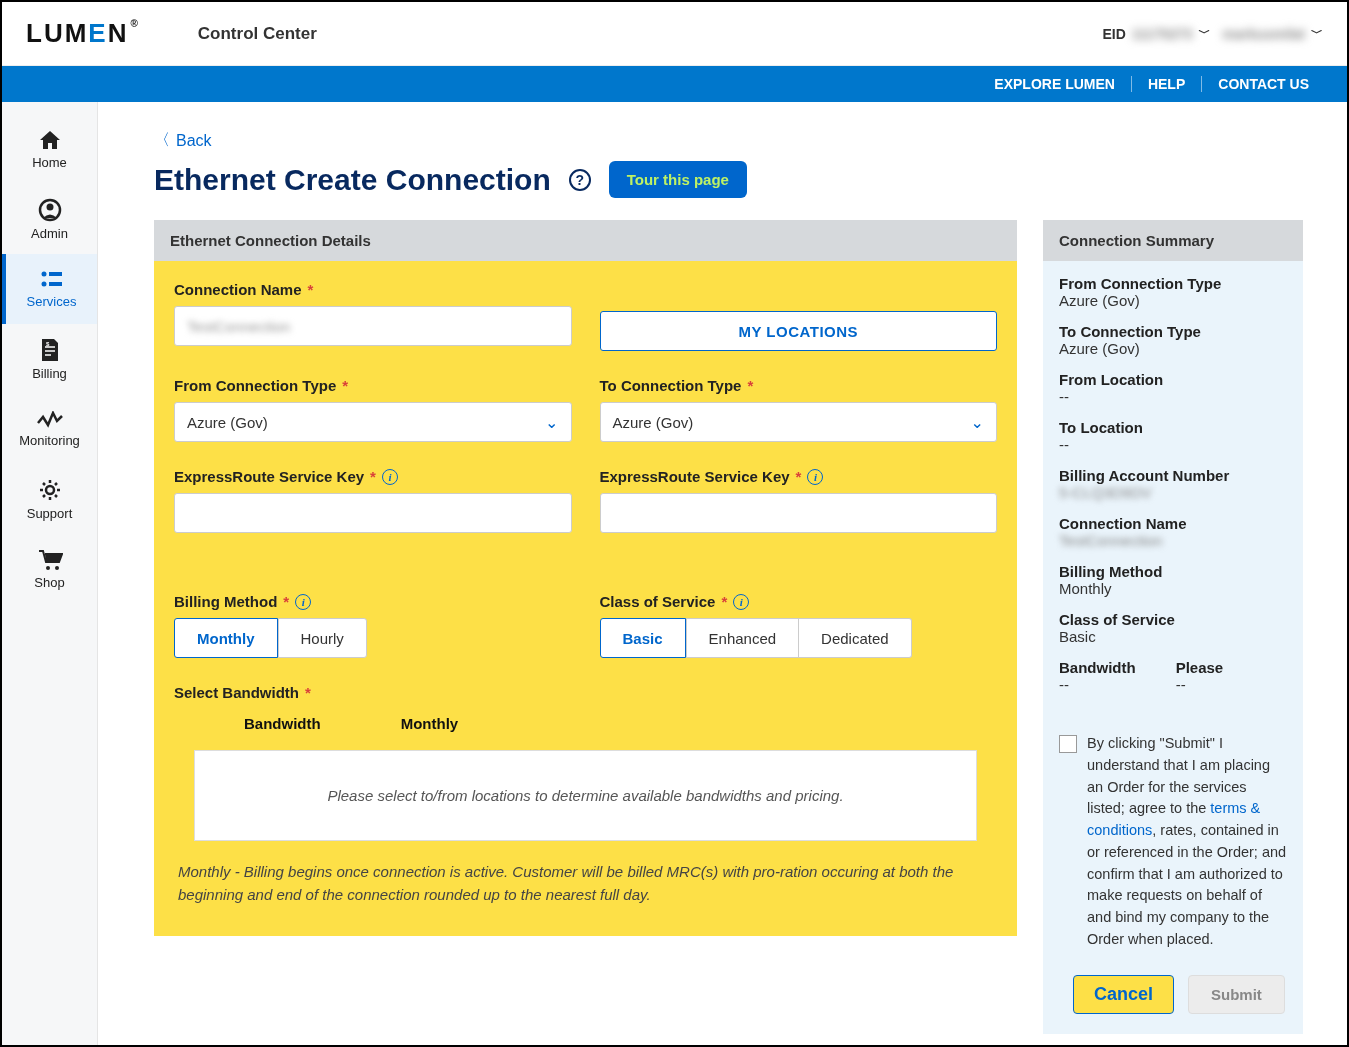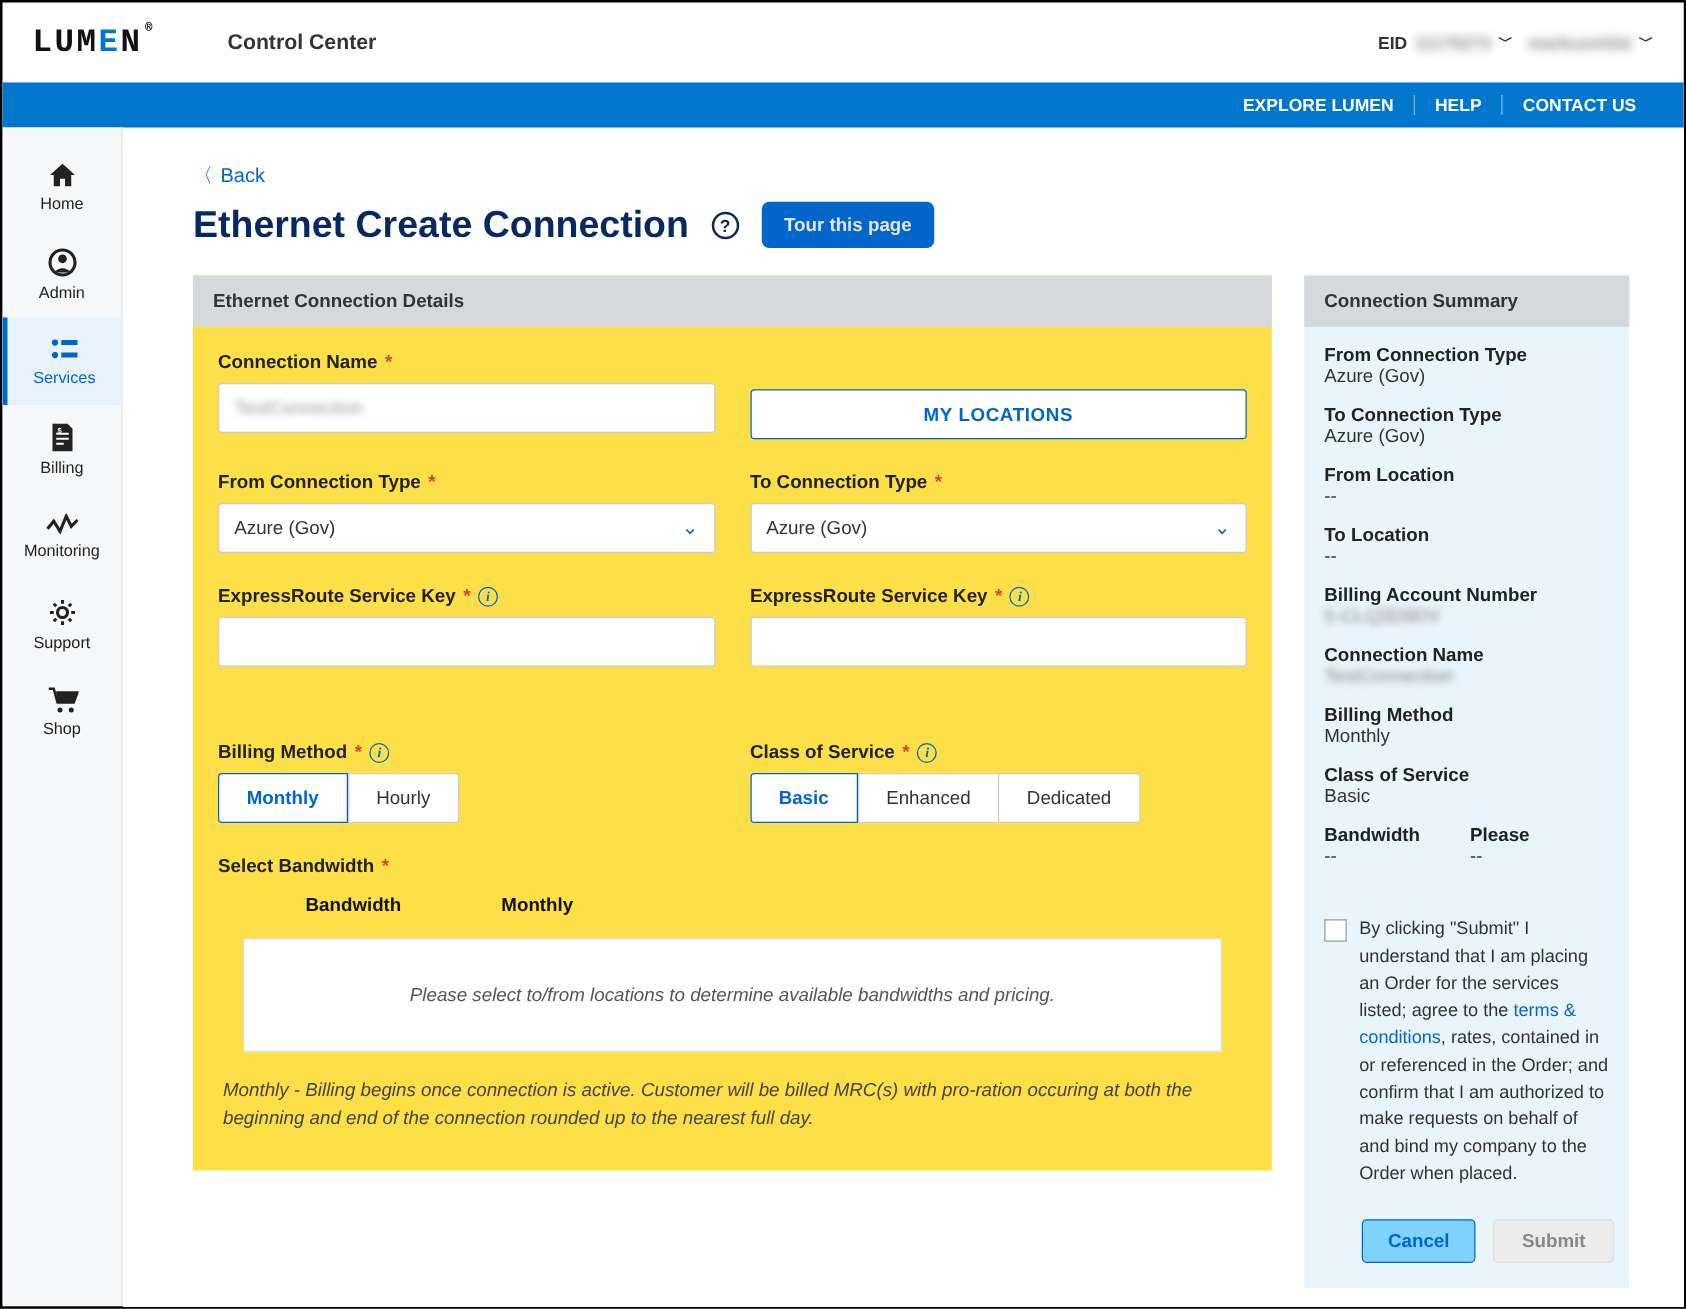--- a/index.html
+++ b/index.html
@@ -22,21 +22,20 @@
     padding: 0 24px;
     border-bottom: 1px solid #eee;
   }
   .logo {
     font-weight: 700;
     font-size: 26px;
     letter-spacing: 2px;
     color: #111;
     display: flex;
     align-items: center;
-    font-family: Liberation Mono, monospace;
   }
   .logo .e-blue { color: #0077cc; }
   .logo sup { font-size: 10px; position: relative; top: -10px; left: 2px;}
   .app-title { margin-left: 60px; font-weight: 700; font-size: 17px; color: #333; }
   .top-right { margin-left: auto; display: flex; align-items: center; gap: 12px; color:#333; font-weight:600;}
   .eid-group { display:flex; align-items:center; gap:6px; }
   .blur { filter: blur(4px); color:#888; }
   .chev { font-size: 12px; color:#333; }
   
   .ribbon {
@@ -92,21 +91,21 @@
   }
   .back-link { color: #0066cc; font-size: 16px; display:flex; align-items:center; gap:6px; cursor:pointer; margin-bottom:10px;}
   .page-title-row { display:flex; align-items:center; gap:18px; margin-bottom:22px;}
   .page-title { color: #08295f; font-size: 30px; font-weight: 800; }
   .help-circ {
     width:22px; height:22px; border:2px solid #08295f; border-radius:50%;
     display:flex; align-items:center; justify-content:center; font-size:14px; font-weight:700; color:#08295f;
     cursor:pointer;
    }
   .tour-btn {
-    background:#0066cc; color:#e5e5e5; border:none; border-radius:6px;
+    background:#0066cc; color:#bef264; border:none; border-radius:6px;
     padding: 10px 18px; font-weight:700; font-size:15px; cursor:pointer;
   }
   .columns { display:flex; gap:26px; align-items:flex-start;}
   .panel-left { flex:1; background:#fde047;}
   .panel-header {
     background:#d6d9dc; color:#333; font-weight:700; font-size:15px;
     padding: 12px 16px;
   }
   .panel-body { padding: 20px 20px 30px 20px; }
   .form-row { display:flex; gap:28px; margin-bottom: 26px;}
@@ -154,22 +153,22 @@
   .sum-item { margin-bottom: 14px; }
   .sum-lbl { font-weight:700; color:#222; }
   .sum-val { color:#333; }
   .sum-row2 { display:flex; gap:40px; }
   .sum-blur { filter: blur(3px); color:#888; }
   .agree-row { display:flex; gap:10px; padding: 20px 16px 0 16px; font-size:14.5px; line-height:1.5; color:#333;}
   .chk { width:18px; height:18px; border:1.5px solid #999; background:#fff; flex-shrink:0; margin-top:2px; cursor:pointer;}
   .agree-row a { color:#0066cc; text-decoration:none; }
   .action-row { display:flex; gap:14px; padding: 24px 16px 20px 30px; margin-top:auto;}
   .btn-cancel {
-    background:#7dd3fc; border:1.5px solid #0066cc; color:#0066cc; font-weight:700;
-    border-radius:4px; padding:8px 20px; cursor:pointer; font-size:15px;margin-left:16px;
+    background:#fde047; border:1.5px solid #0066cc; color:#0066cc; font-weight:700;
+    border-radius:4px; padding:8px 20px; cursor:pointer; font-size:18px;
   }
   .btn-submit {
     background:#ececec; border:1px solid #ddd; color:#888; font-weight:700;
     border-radius:4px; padding:8px 22px; cursor:not-allowed; font-size:15px;
   }
   svg { display:block; }
 </style>
 </head>
 <body>
 

